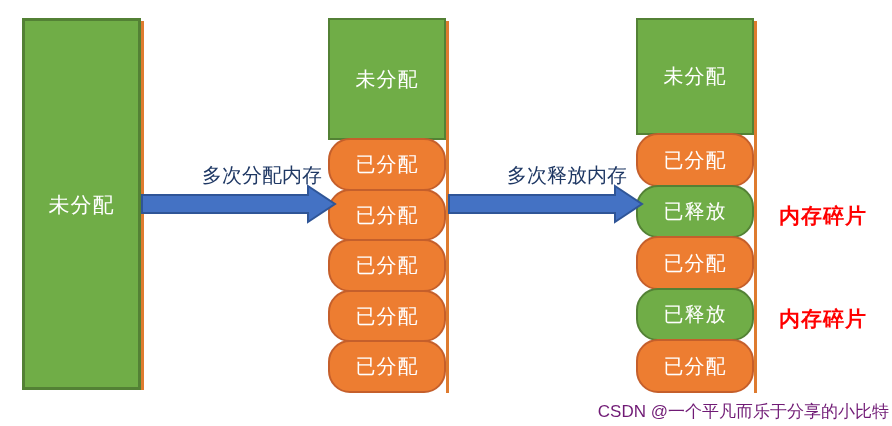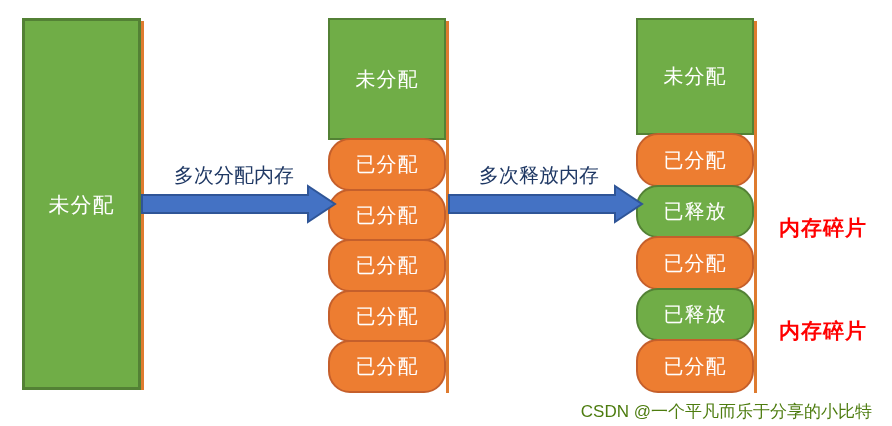--- a/index.html
+++ b/index.html
@@ -58,44 +58,43 @@
     position: absolute;
     width: 3px;
     background: #DE7B2F;
   }
 
   
   .arrow-label {
     position: absolute;
     top: 162px;
     width: 176px;
-    text-align: center;
+    text-align: right;
     font-size: 20px;
     color: #1F3864;
     white-space: nowrap;
   }
   .arrow-svg { position: absolute; top: 184px; width: 196px; height: 40px; }
 
   
   .fragment-label {
     position: absolute;
     left: 779px;
     font-size: 21px;
     font-weight: bold;
     color: #FF0000;
     white-space: nowrap;
     letter-spacing: 1px;
-    margin-top: 12px;
   }
   .watermark {
     position: absolute;
     top: 400px;
-    right: 20px;
+    right: 3px;
     font-size: 17px;
-    color: #4d7c0f;
+    color: #701a75;
     white-space: nowrap;
   }
 </style>
 </head>
 <body>
 
 <div class="stage">
 
   <div class="bigbox">
     <span>未分配</span>

